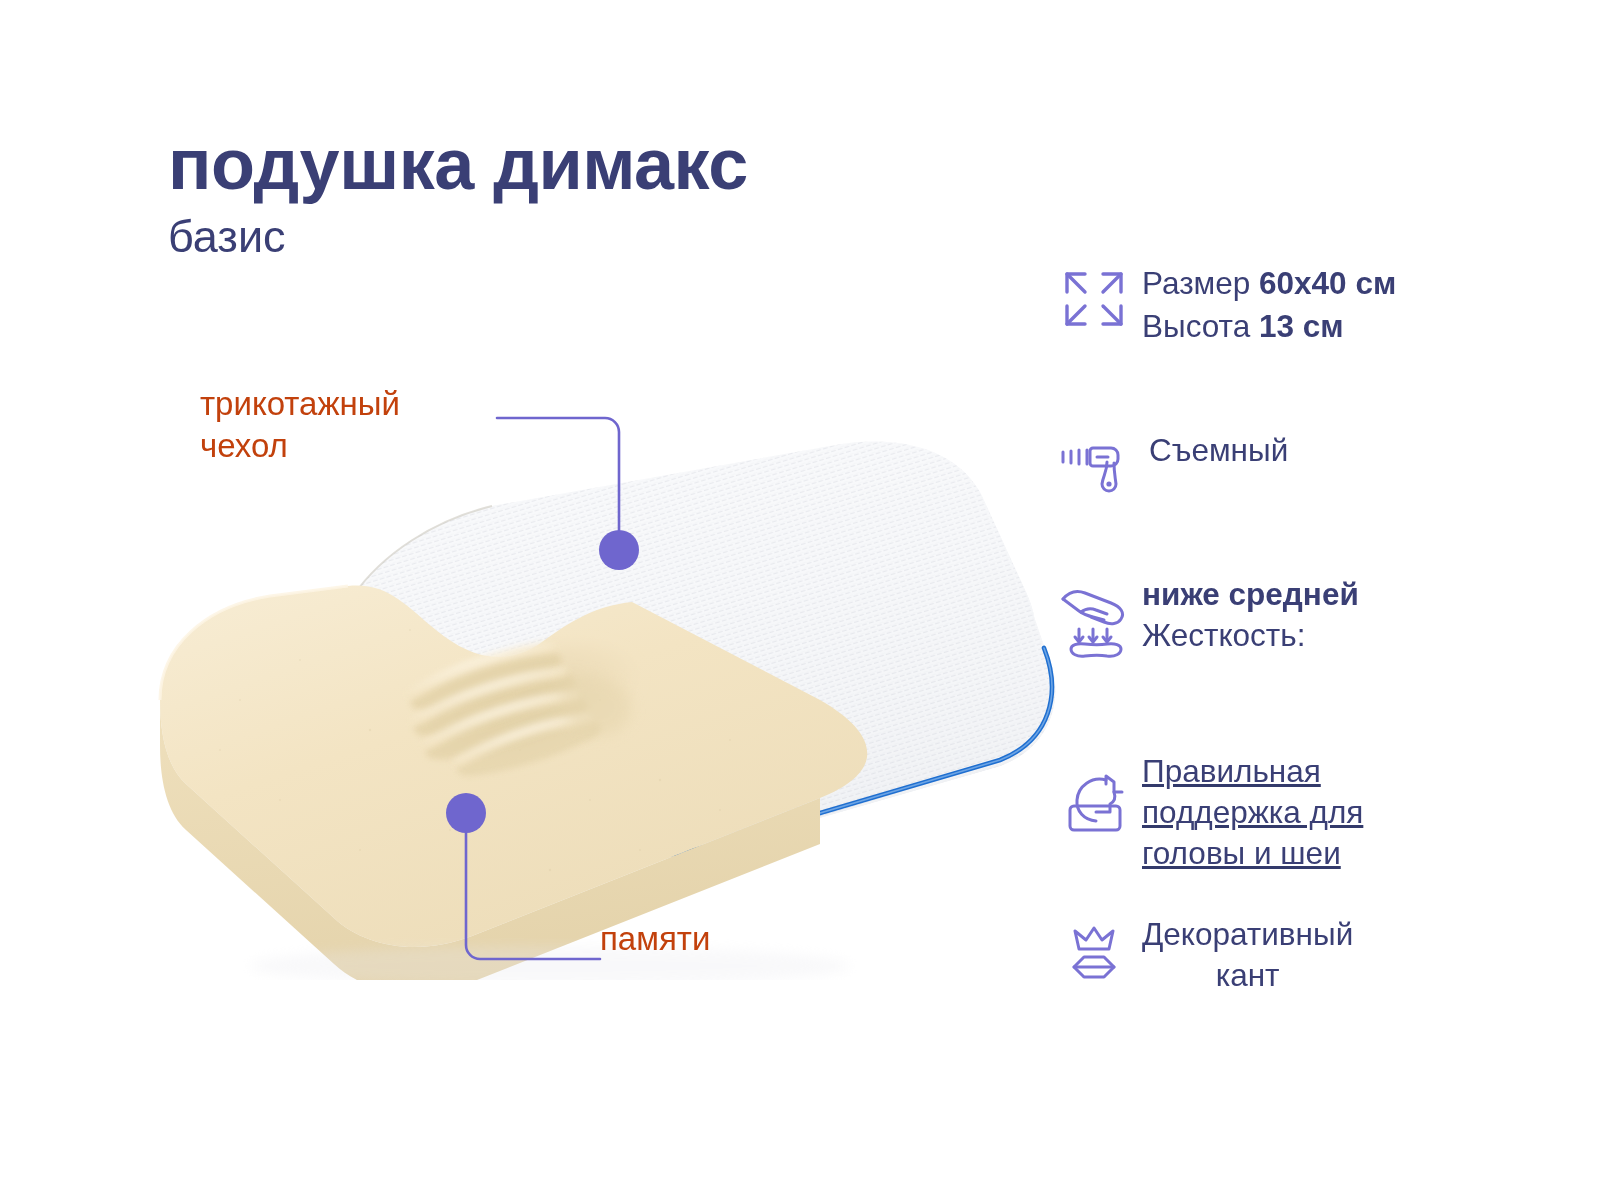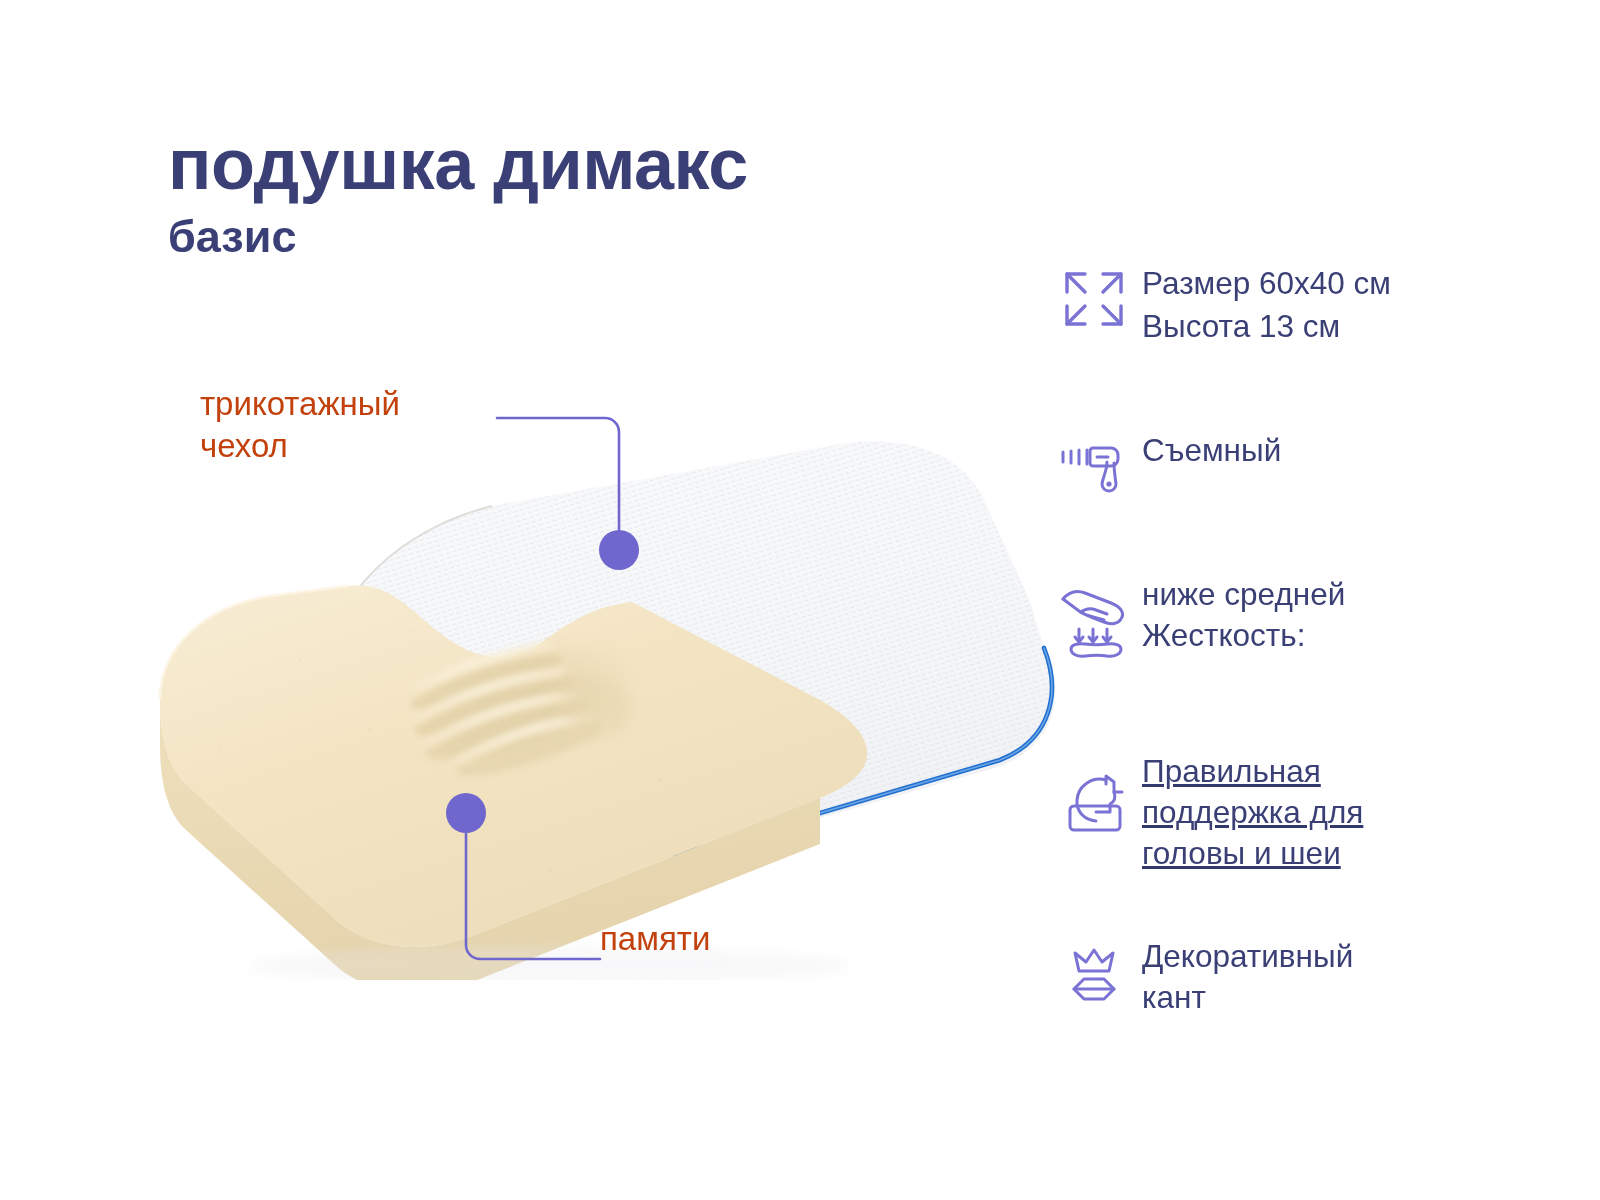--- a/index.html
+++ b/index.html
@@ -36,21 +36,21 @@
     font-size: 72px;
     font-weight: 700;
     line-height: 1.0;
     letter-spacing: -0.5px;
     color: #3a3f75;
     margin: 0;
     white-space: nowrap;
   }
   .title-sub {
     font-size: 45px;
-    font-weight: 700;
+    font-weight: 400;
     line-height: 1.0;
     color: #3a3f75;
     margin: 14px 0 0 0;
   }
 
   
   .callout-text {
     position: absolute;
     font-size: 33px;
     font-weight: 500;
@@ -89,27 +89,27 @@
     align-items: center;
     justify-content: center;
   }
   .feature .ftext {
     font-size: 31.5px;
     line-height: 1.30;
     font-weight: 400;
     color: #3a3f75;
     padding-top: 2px;
   }
-  .feature .ftext b { font-weight: 400; }
+  .feature .ftext b { font-weight: 700; }
 
   #feature-size    { top: 0px;   }
-  #feature-cover   { top: 166px; }
+  #feature-cover   { top: 166px; gap: 7px; }
   #feature-firm    { top: 310px; }
   #feature-support { top: 487px; text-decoration: underline; }
-  #feature-piping  { top: 672px; }
+  #feature-piping  { top: 650px; text-align: center; }
 
   #feature-size .ficon    { height: 74px; align-items: flex-start; padding-top: 4px; }
   #feature-cover .ficon   { height: 74px; align-items: center; }
   #feature-firm .ficon    { height: 96px; align-items: center; }
   #feature-support .ficon { height: 110px; align-items: center; }
   #feature-piping .ficon  { height: 84px; align-items: center; }
 
   .size-rows { display: flex; flex-direction: column; gap: 4px; }
   .size-row { font-size: 31.5px; line-height: 1.25; color: #3a3f75; white-space: nowrap; }
   .size-row b { font-weight: 700; }

